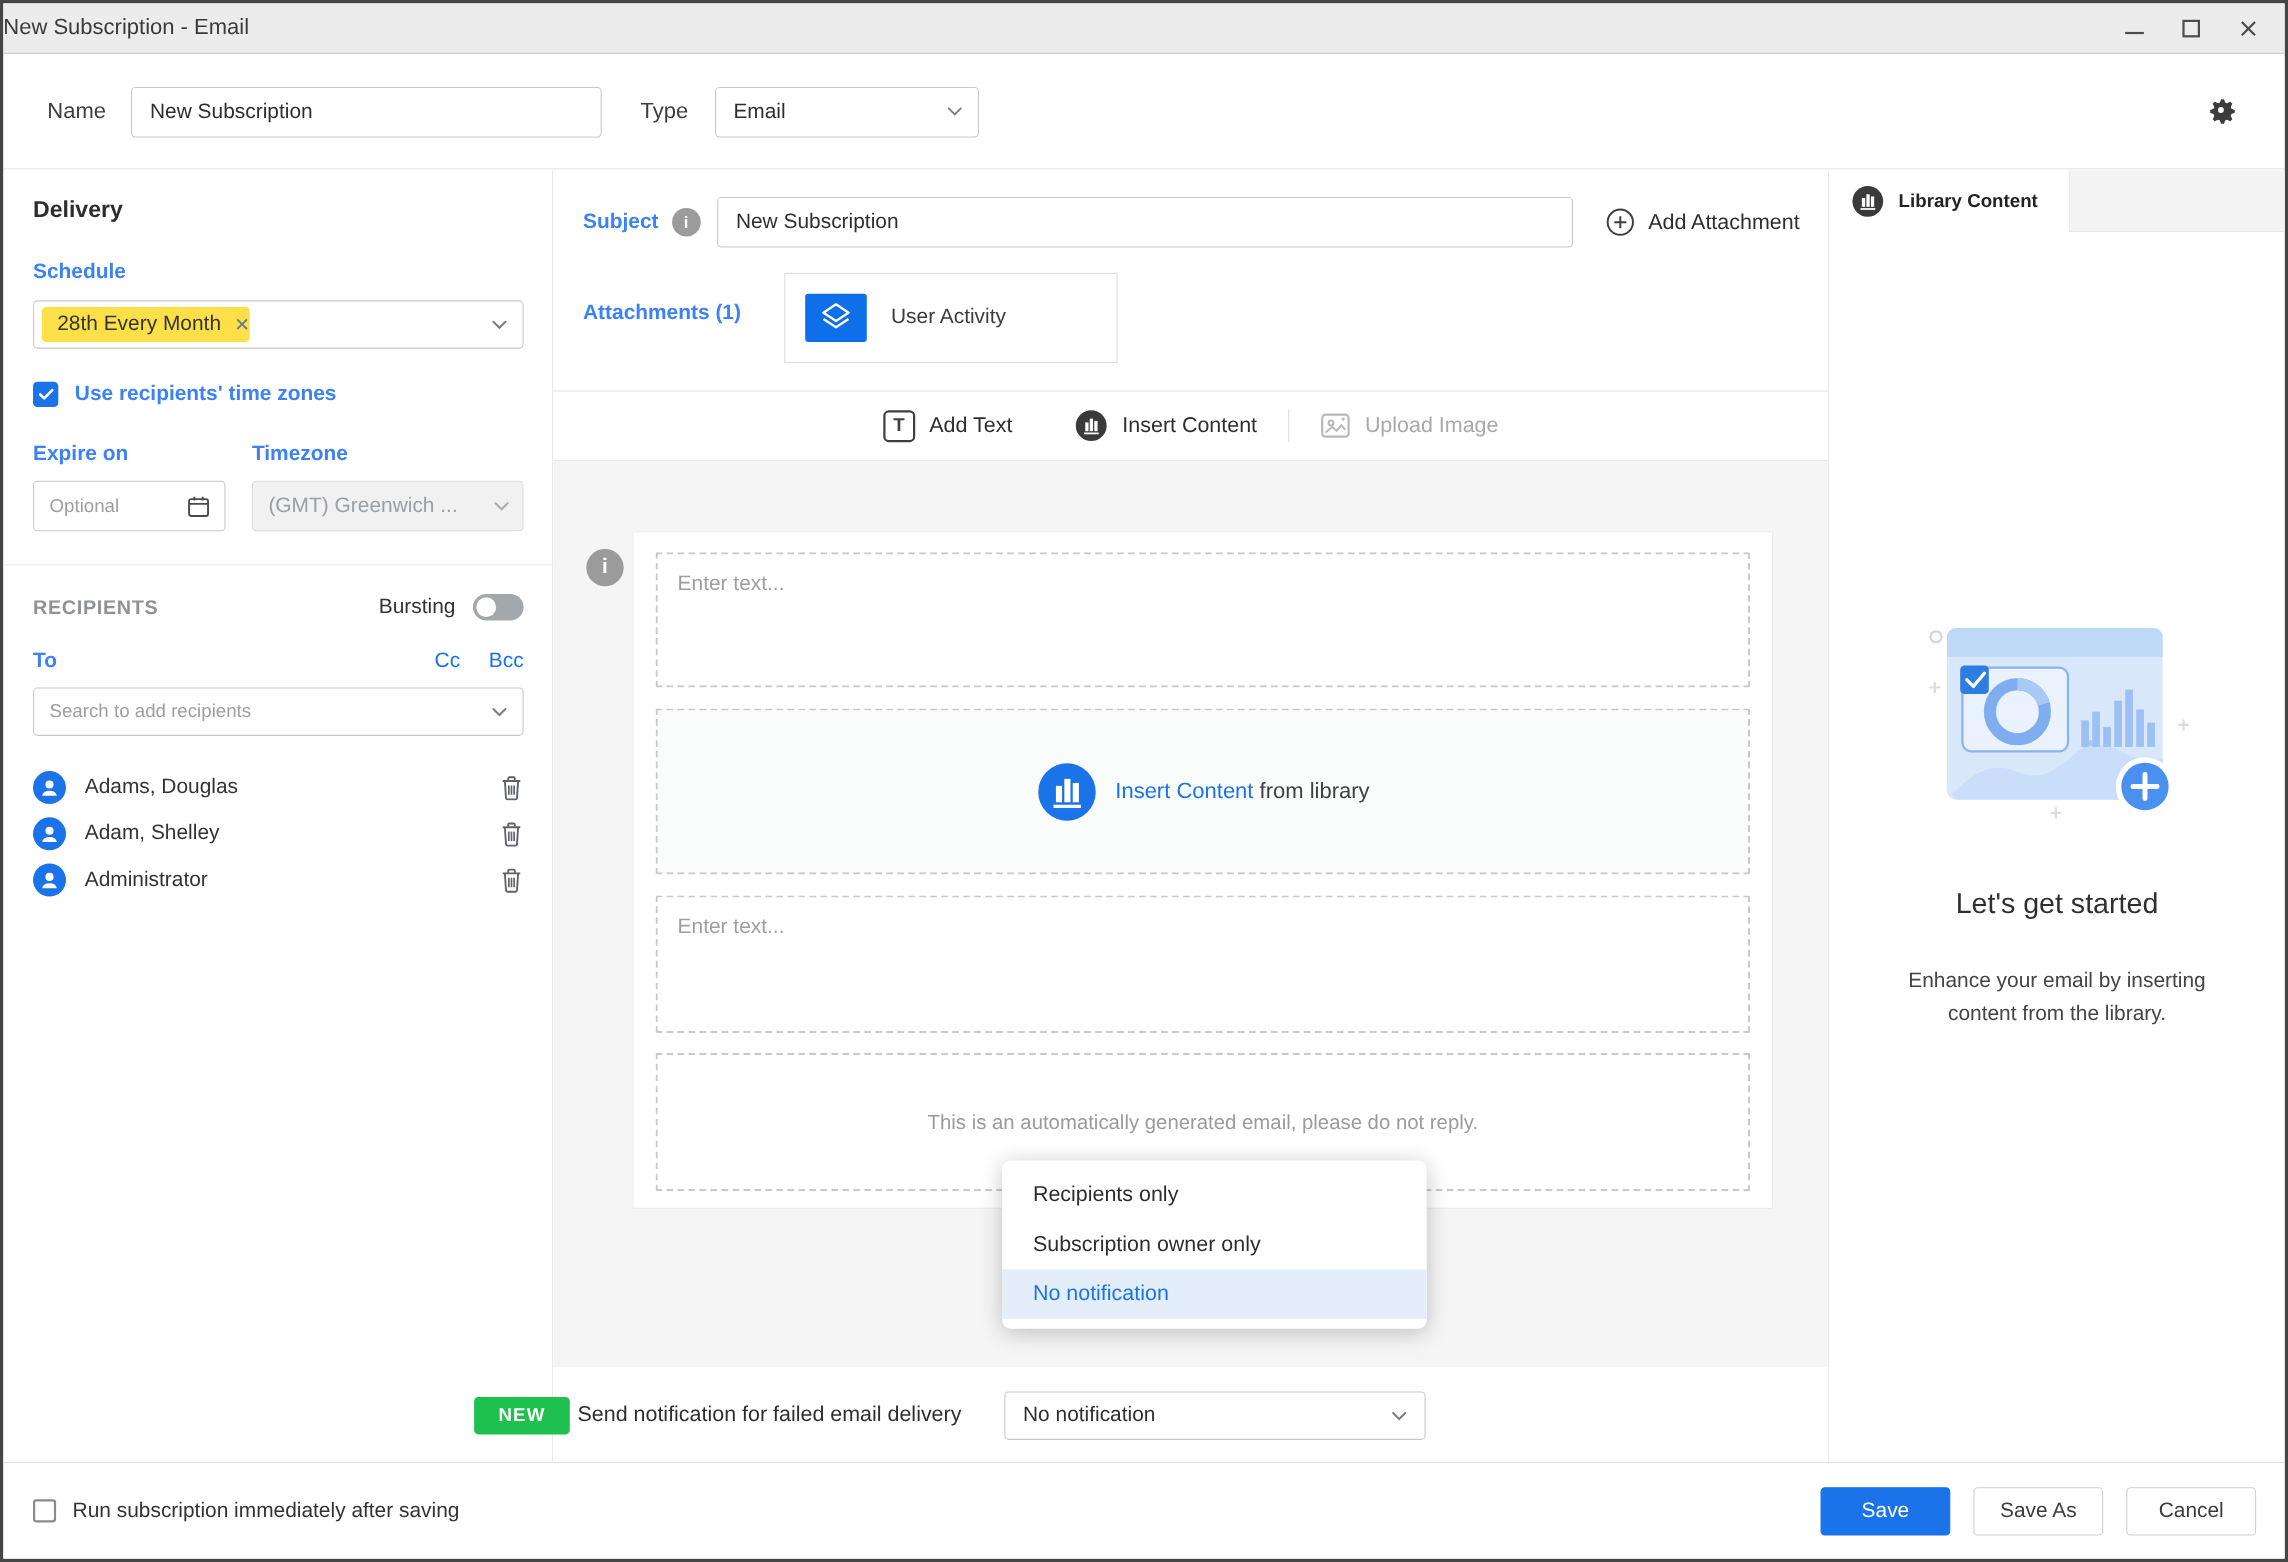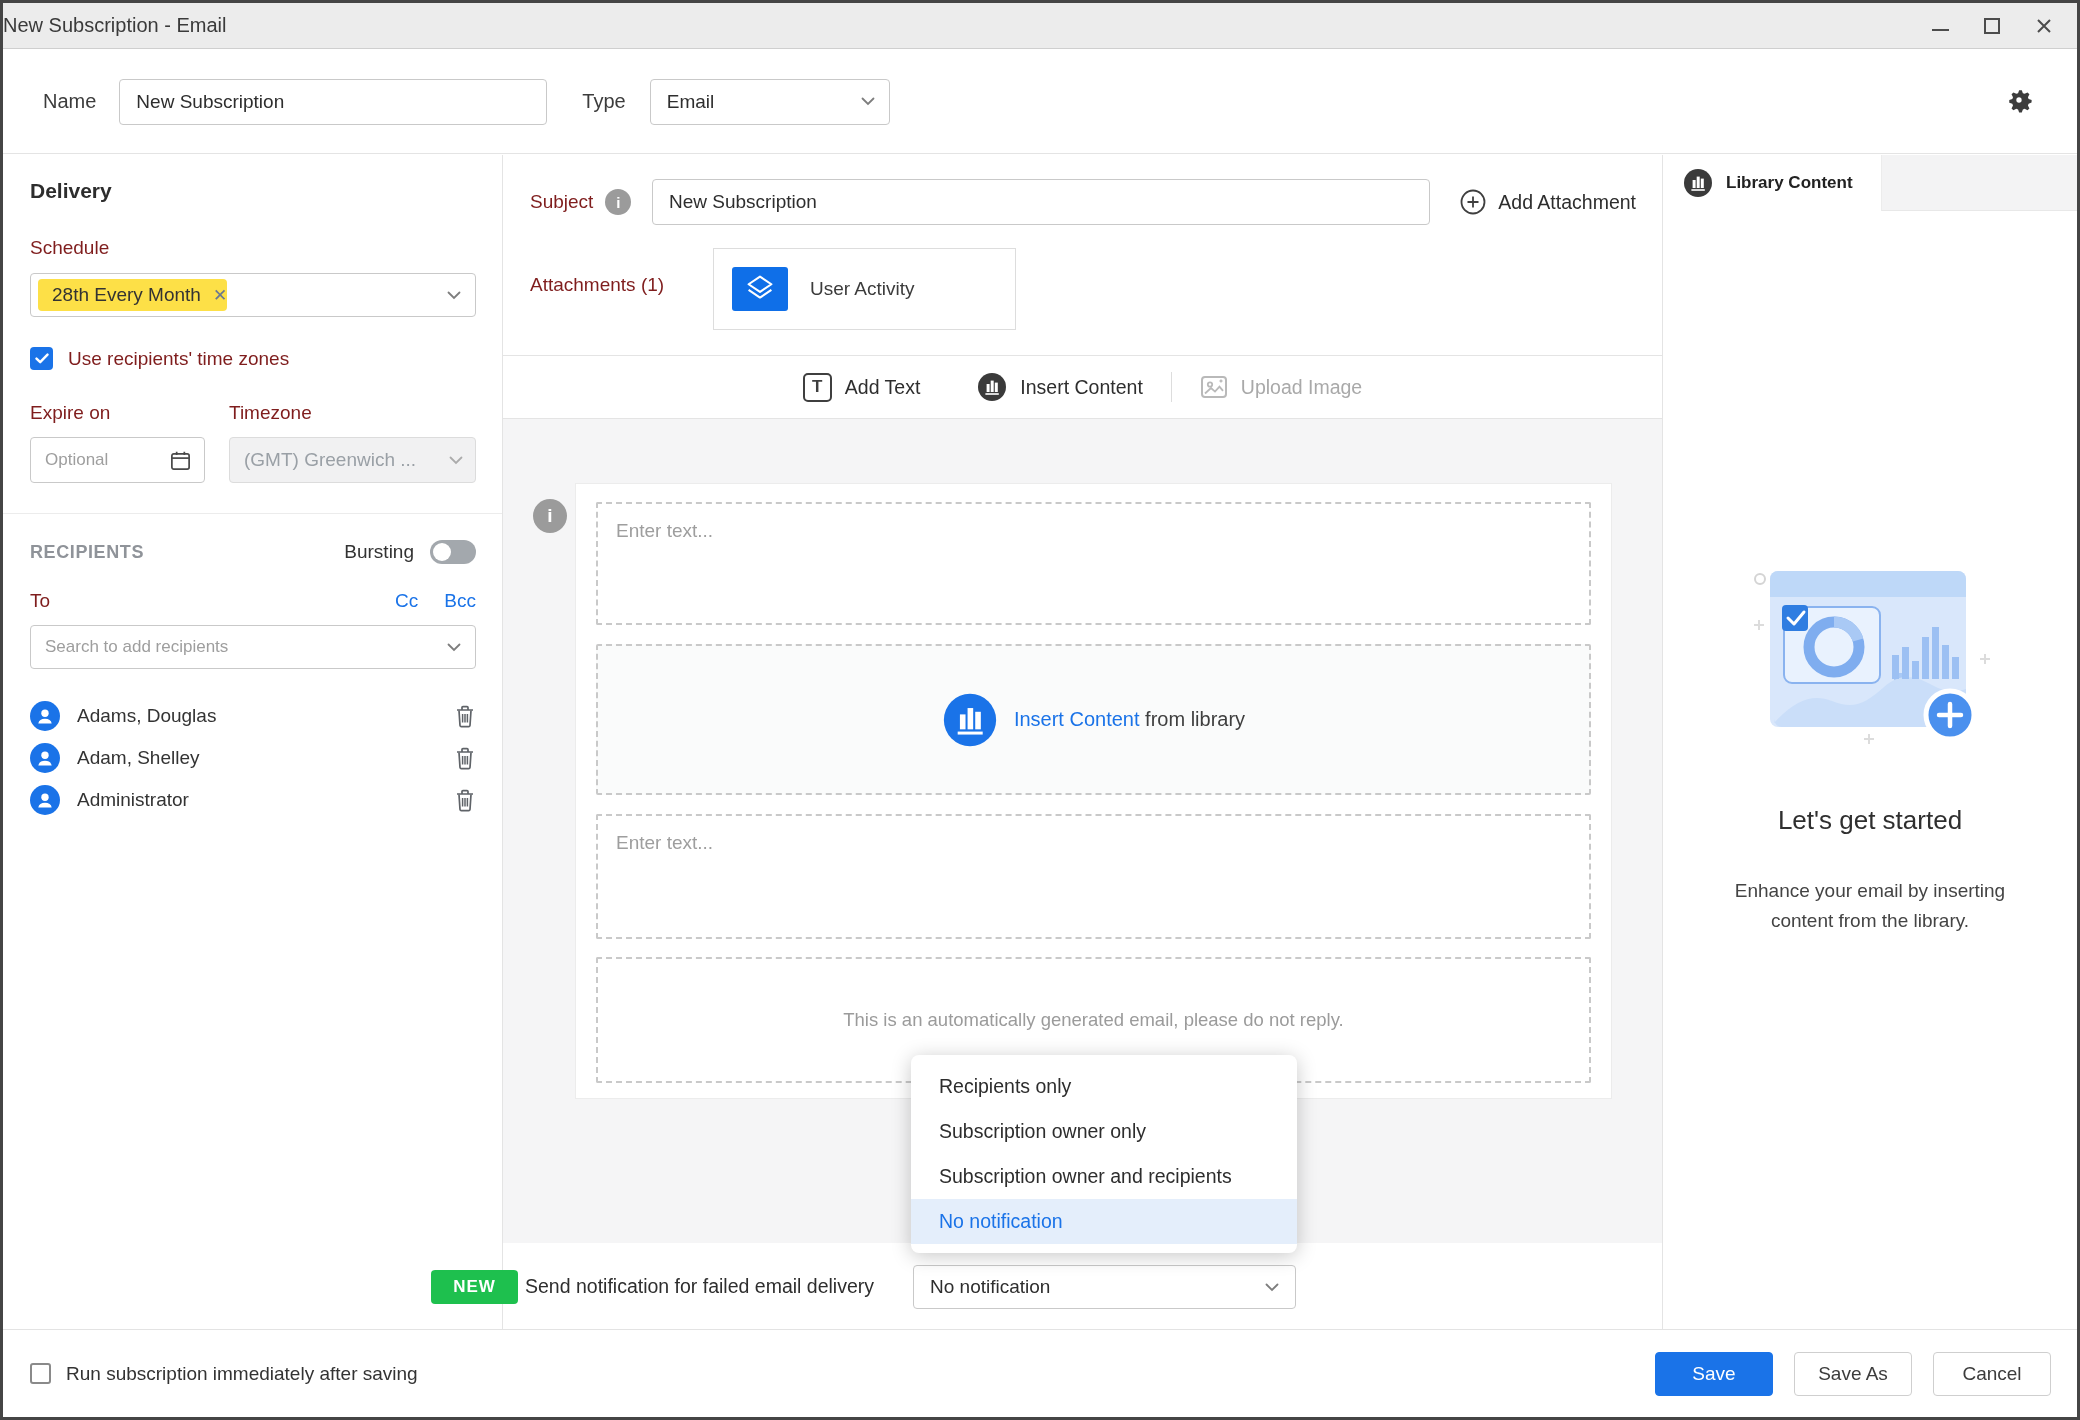--- a/index.html
+++ b/index.html
@@ -43,21 +43,21 @@
     padding:0 14px 0 16px; font-size:19px; color:#2e2e2e; background:#fff;
   }
   .gear { position:absolute; right:42px; top:34px; }
 
   
   .body { position:absolute; top:152px; left:0; right:0; height:1174px; display:flex; }
 
   
   .sidebar { width:500px; border-right:1px solid #e4e4e4; padding:24px 26px 0 27px; position:relative; background:#fff; }
   .sec-heading { font-size:21px; font-weight:bold; color:#2d2d2d; }
-  .sub-label { font-size:19px; color:#7f1d1d; }
+  .sub-label { font-size:19px; color:#3b82f6;font-weight:bold; }
   .schedule-label { margin-top:34px; }
   .schedule-box {
     margin-top:14px; height:44px; border:1px solid #c9c9c9; border-radius:4px;
     display:flex; align-items:center; justify-content:space-between; padding:0 14px 0 7px; background:#fff;
   }
   .chip {
     background:#fde047; border-radius:4px; height:32px;
     display:flex; align-items:center; gap:12px; padding:0 0 0 14px;
     font-size:19px; color:#333;
   }
@@ -524,21 +524,20 @@
           <span>Enhance your email by inserting</span><br>
           <span>content from the library.</span>
         </div>
       </div>
     </div>
   </div>
 
   <div class="menu">
     <div class="menu-item">Recipients only</div>
     <div class="menu-item">Subscription owner only</div>
-    <div class="menu-item">Subscription owner and recipients</div>
     <div class="menu-item selected">No notification</div>
   </div>
 
   <div class="bottom-bar">
     <div class="run-group">
       <span class="cbx-off"></span>
       <span class="run-label">Run subscription immediately after saving</span>
     </div>
     <div class="btns">
       <button class="btn btn-primary">Save</button>

